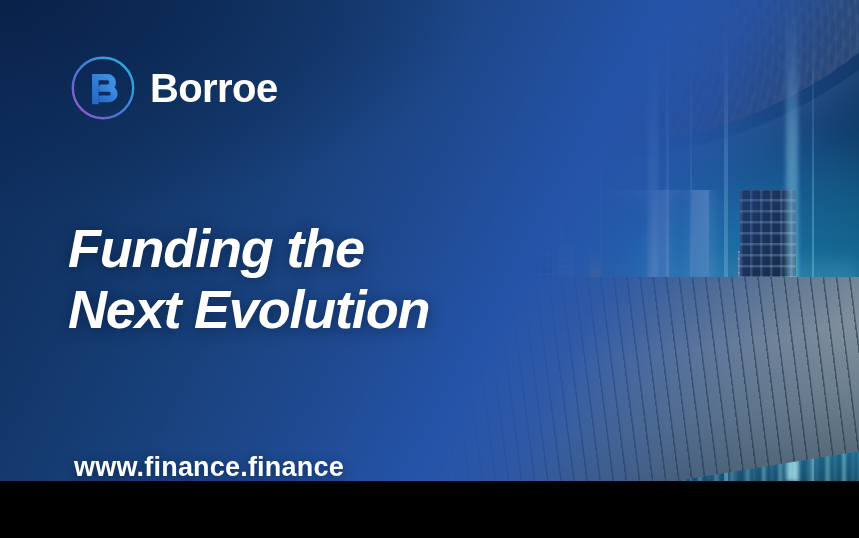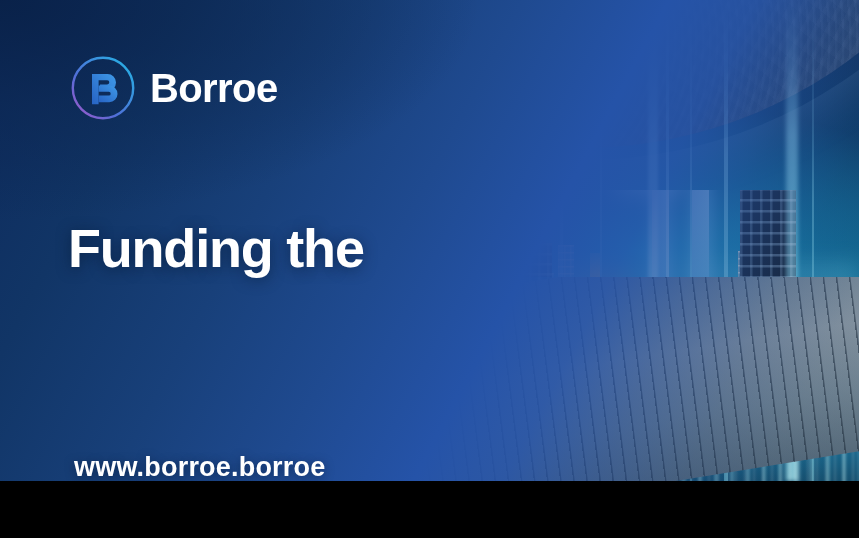--- a/index.html
+++ b/index.html
@@ -237,21 +237,21 @@
     position: absolute;
     left: 68px;
     top: 182px;
     color: #ffffff;
     font-size: 54px;
     font-weight: bold;
     line-height: 1.135;
     letter-spacing: -1.2px;
     text-shadow: 0 2px 14px rgba(6,22,48,0.55);
   }
-  .headline .hl-line { display: block; white-space: nowrap; }
+  .headline .hl-line { display: block; white-space: nowrap; font-style: italic; }
 
   .url {
     position: absolute;
     left: 74px;
     top: 452px;
     color: #ffffff;
     font-size: 27px;
     font-weight: bold;
     letter-spacing: 0.2px;
     white-space: nowrap;
@@ -374,17 +374,18 @@
           <path d="M22 19 h15.5 a8.5 8.5 0 0 1 0 17 H30 v-6.6 h7.2 a2.1 2.1 0 0 0 0-4.2 H28.6 v24.1 h-6.6 z"></path>
           <path d="M28.6 30.6 h10.6 a8.3 8.3 0 0 1 0 16.6 H28.6 v-6.6 h10.2 a1.9 1.9 0 0 0 0-3.8 H28.6 z"></path>
           <path d="M24.6 26.4 h6.2 v14.4 h-6.2 z" opacity="0.0"></path>
         </g>
       </svg>
       <span class="brand-name">Borroe</span>
     </div>
 
     <h1 class="headline">
       <span class="hl-line">Funding the</span>
+      <span class="hl-line">Next Evolution</span>
     </h1>
 
-    <div class="url">www.borroe.borroe</div>
+    <div class="url">www.finance.finance</div>
   </div>
 </div>
 
 </body></html>

